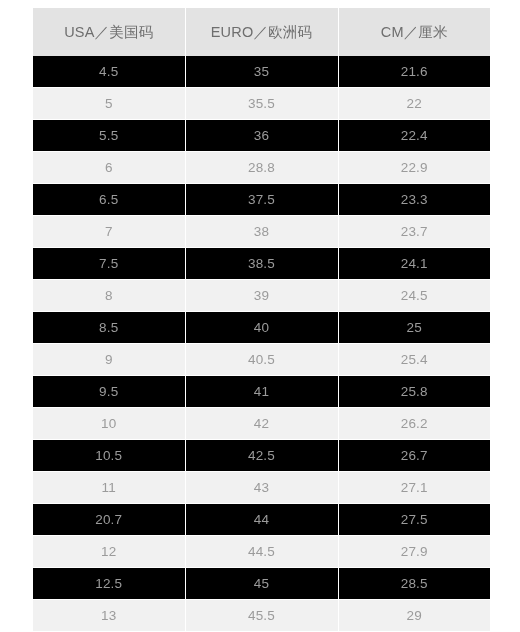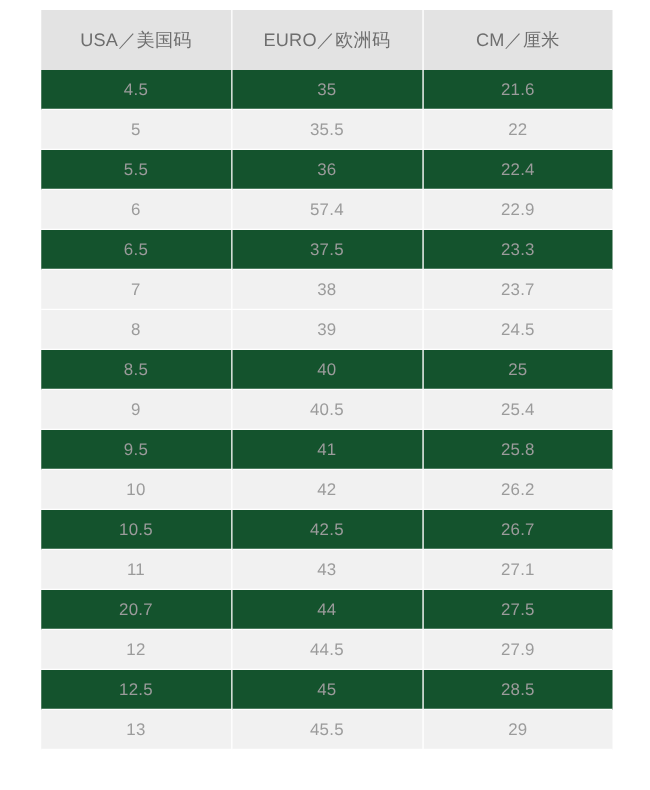--- a/index.html
+++ b/index.html
@@ -40,21 +40,21 @@
     padding: 0;
     margin-left: 35px;
   }
   .size-chart thead th:last-child {
     border-right: none;
     text-align: center;
   }
 
   .size-chart tbody td {
     height: 31px;
-    background: #14532d;
+    background: #000000;
     color: #9b9b9b;
     font-size: 13.5px;
     font-weight: 400;
     text-align: center;
     vertical-align: middle;
     letter-spacing: 0.2px;
     border-right: 1px solid #ffffff;
     border-bottom: 1px solid #ffffff;
     padding: 0;
   }
@@ -92,32 +92,37 @@
       <td>35.5</td>
       <td>22</td>
     </tr>
     <tr>
       <td>5.5</td>
       <td>36</td>
       <td>22.4</td>
     </tr>
     <tr class="alt">
       <td>6</td>
-      <td>57.4</td>
+      <td>28.8</td>
       <td>22.9</td>
     </tr>
     <tr>
       <td>6.5</td>
       <td>37.5</td>
       <td>23.3</td>
     </tr>
     <tr class="alt">
       <td>7</td>
       <td>38</td>
       <td>23.7</td>
+    </tr>
+    <tr>
+      <td>7.5</td>
+      <td>38.5</td>
+      <td>24.1</td>
     </tr>
     <tr class="alt">
       <td>8</td>
       <td>39</td>
       <td>24.5</td>
     </tr>
     <tr>
       <td>8.5</td>
       <td>40</td>
       <td>25</td>

